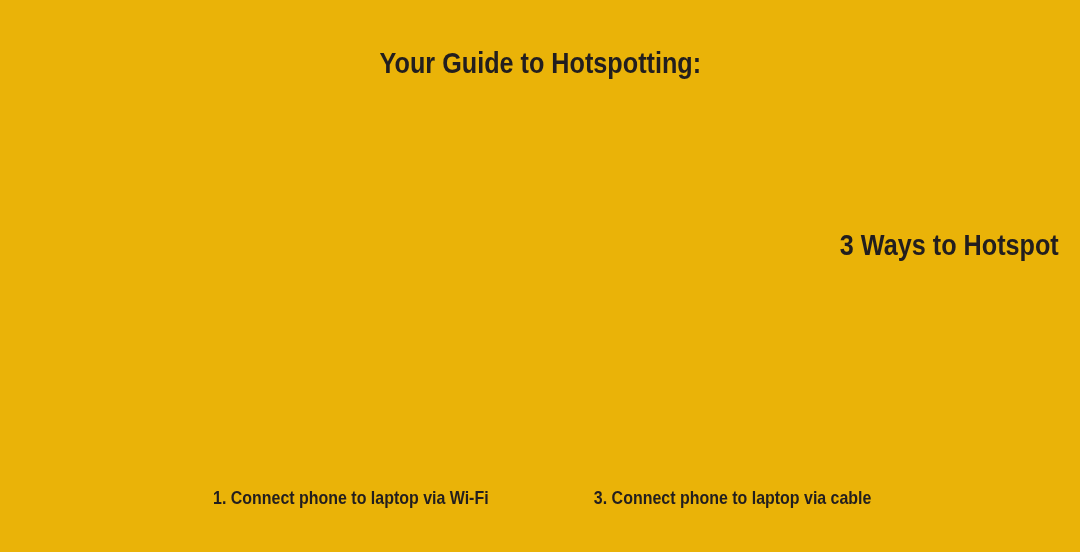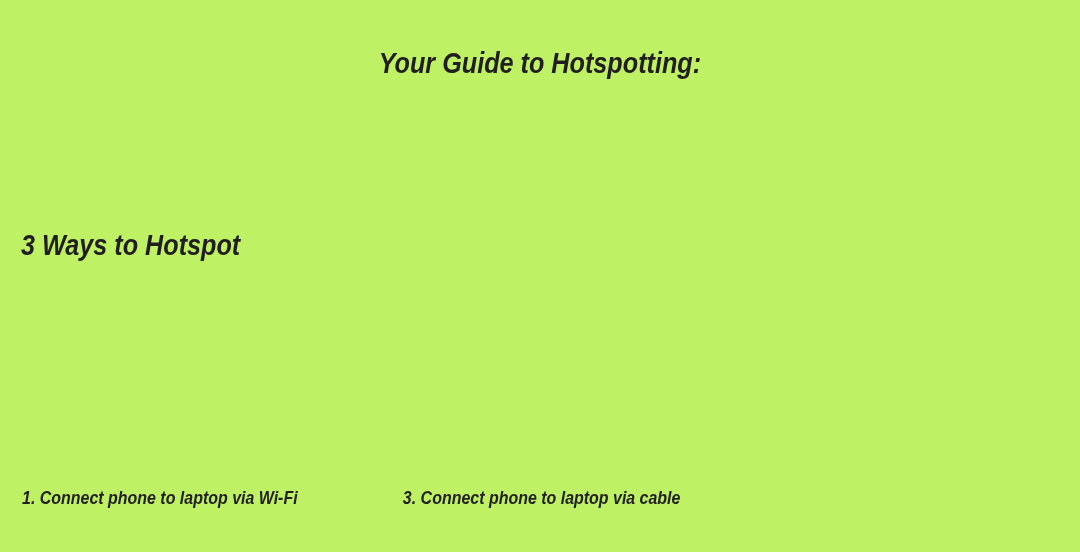--- a/index.html
+++ b/index.html
@@ -4,25 +4,24 @@
 <style>
   html, body {
     margin: 0;
     padding: 0;
     background: #ffffff;
   }
   .canvas {
     position: relative;
     width: 1080px;
     height: 552px;
-    background: #bef264;
+    background: #eab308;
     overflow: hidden;
     font-family: "Liberation Sans", sans-serif;
     color: #221e1f;
-    font-style: italic;
   }
   
   .title-block {
     position: absolute;
     top: 43px;
     left: 0;
     right: 0;
     text-align: center;
     font-size: 30px;
     font-weight: 700;
@@ -36,34 +35,34 @@
     display: inline-block;
     transform: scaleX(0.84);
     transform-origin: center center;
   }
   
   .subtitle-block {
     position: absolute;
     top: 225px;
     left: 0;
     right: 0;
-    text-align: left;
+    text-align: right;
     font-size: 30px;
     font-weight: 700;
     line-height: 39px;
     white-space: nowrap;
   }
   
   .methods-row {
     position: absolute;
     top: 486px;
     left: 0;
     right: 0;
     display: flex;
-    justify-content: flex-start;
+    justify-content: center;
     align-items: baseline;
     padding: 0 17px 0 22px;
     font-size: 19px;
     font-weight: 700;
     line-height: 24px;
     white-space: nowrap;
   }
   .method .condense-left {
     display: inline-block;
     transform: scaleX(0.84);

